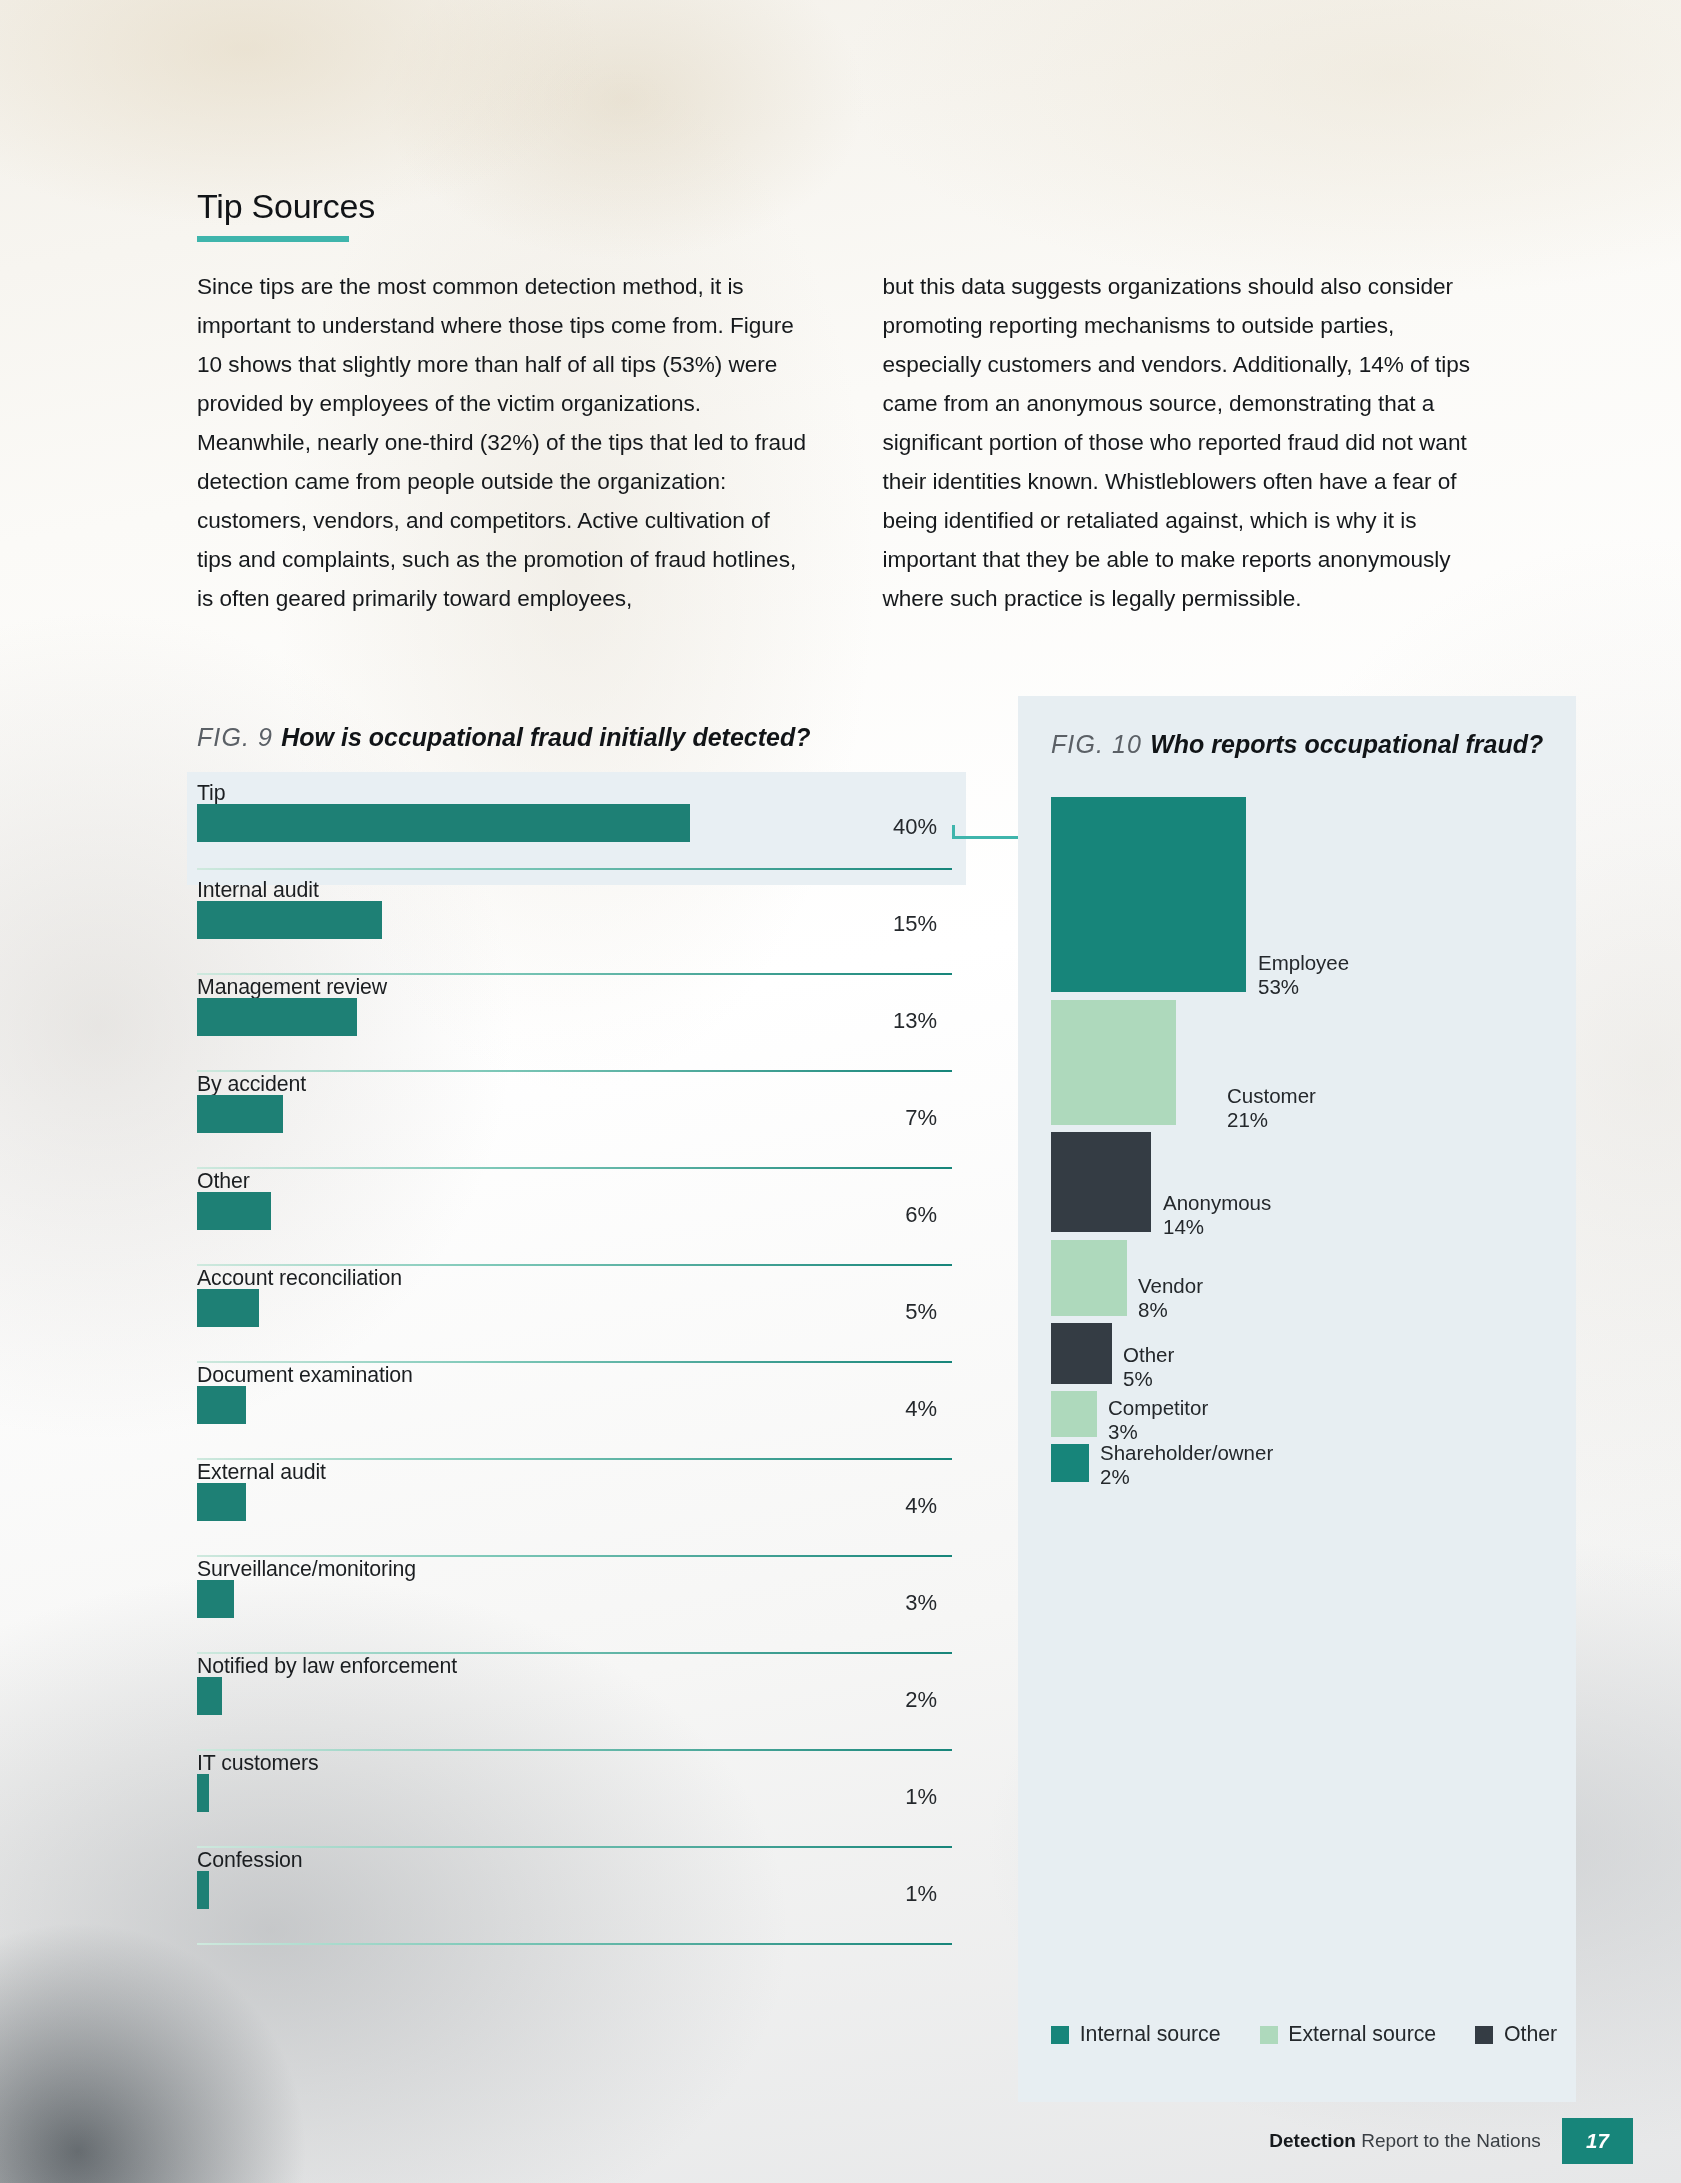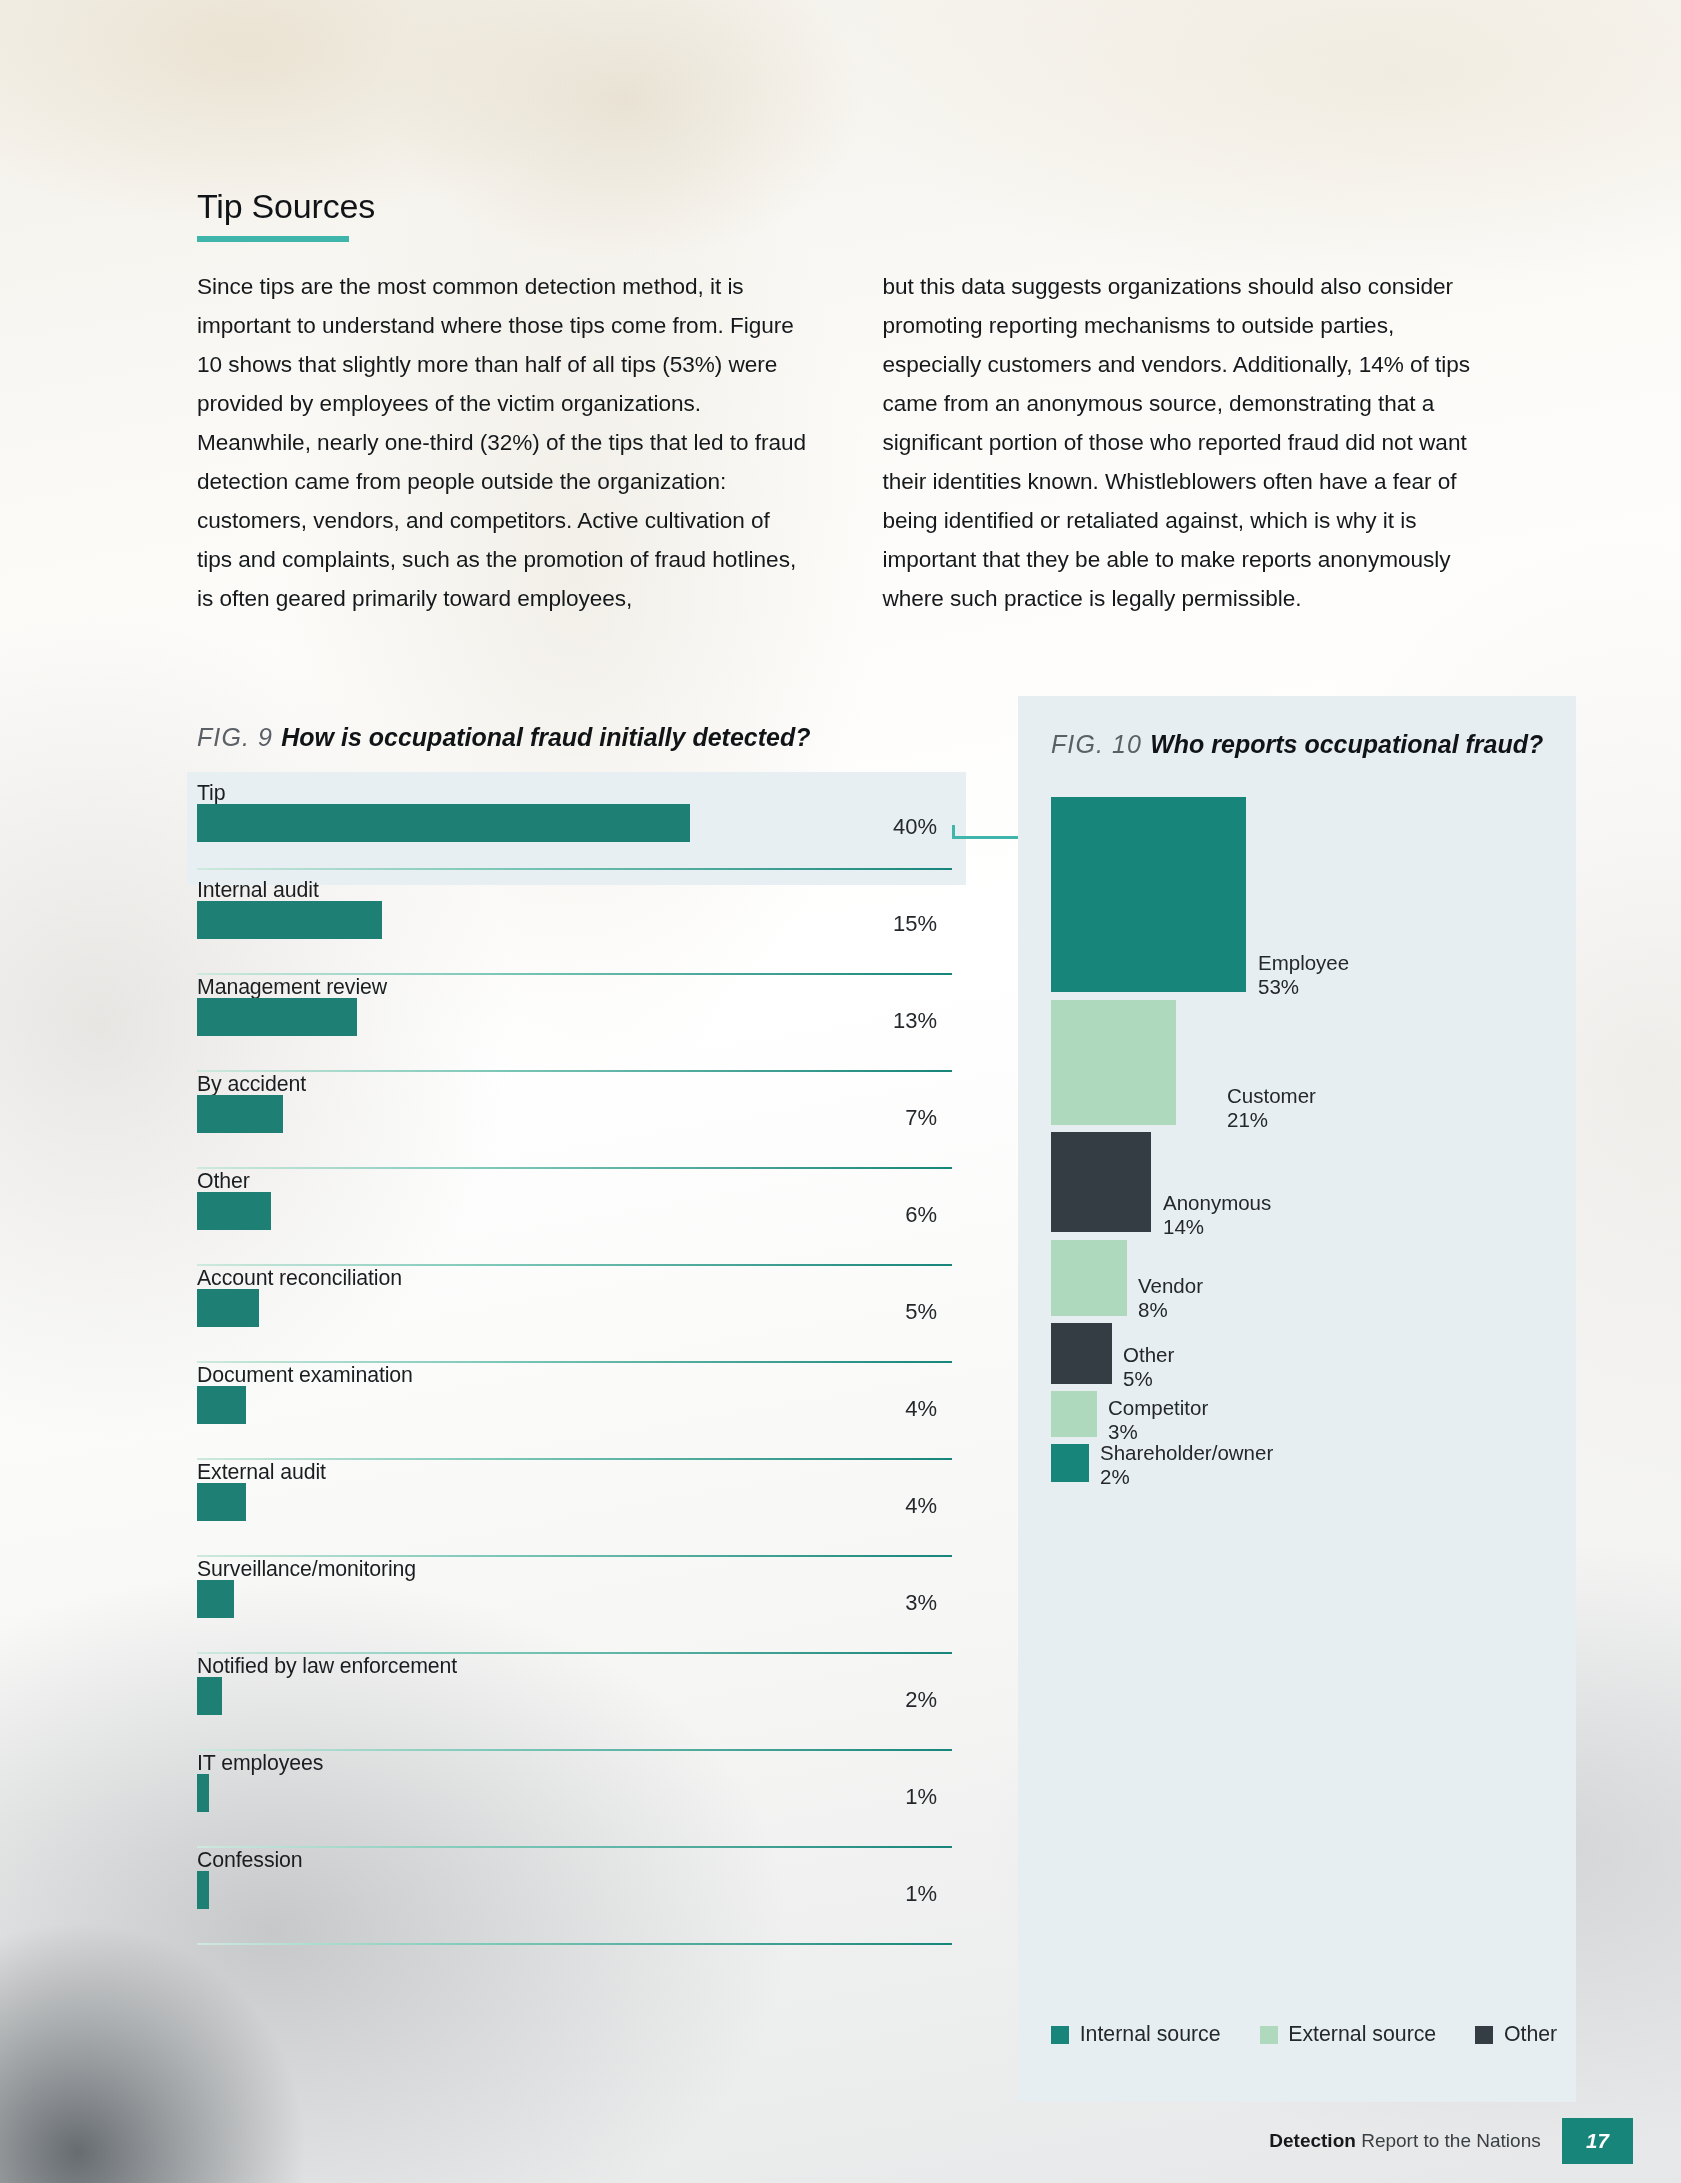--- a/index.html
+++ b/index.html
@@ -221,21 +221,21 @@
         </div>
         <div class="bar-row">
           <div class="bar-label">Notified by law enforcement</div>
           <div class="bar-track">
             <div class="bar-fill" style="background: rgb(30, 128, 117); width: 25px;"></div>
           </div>
           <div class="bar-pct">2%</div>
           <div class="bar-rule"></div>
         </div>
         <div class="bar-row">
-          <div class="bar-label">IT employees</div>
+          <div class="bar-label">IT customers</div>
           <div class="bar-track">
             <div class="bar-fill" style="background: rgb(30, 128, 117); width: 12.3px;"></div>
           </div>
           <div class="bar-pct">1%</div>
           <div class="bar-rule"></div>
         </div>
         <div class="bar-row">
           <div class="bar-label">Confession</div>
           <div class="bar-track">
             <div class="bar-fill" style="background: rgb(30, 128, 117); width: 12.3px;"></div>

